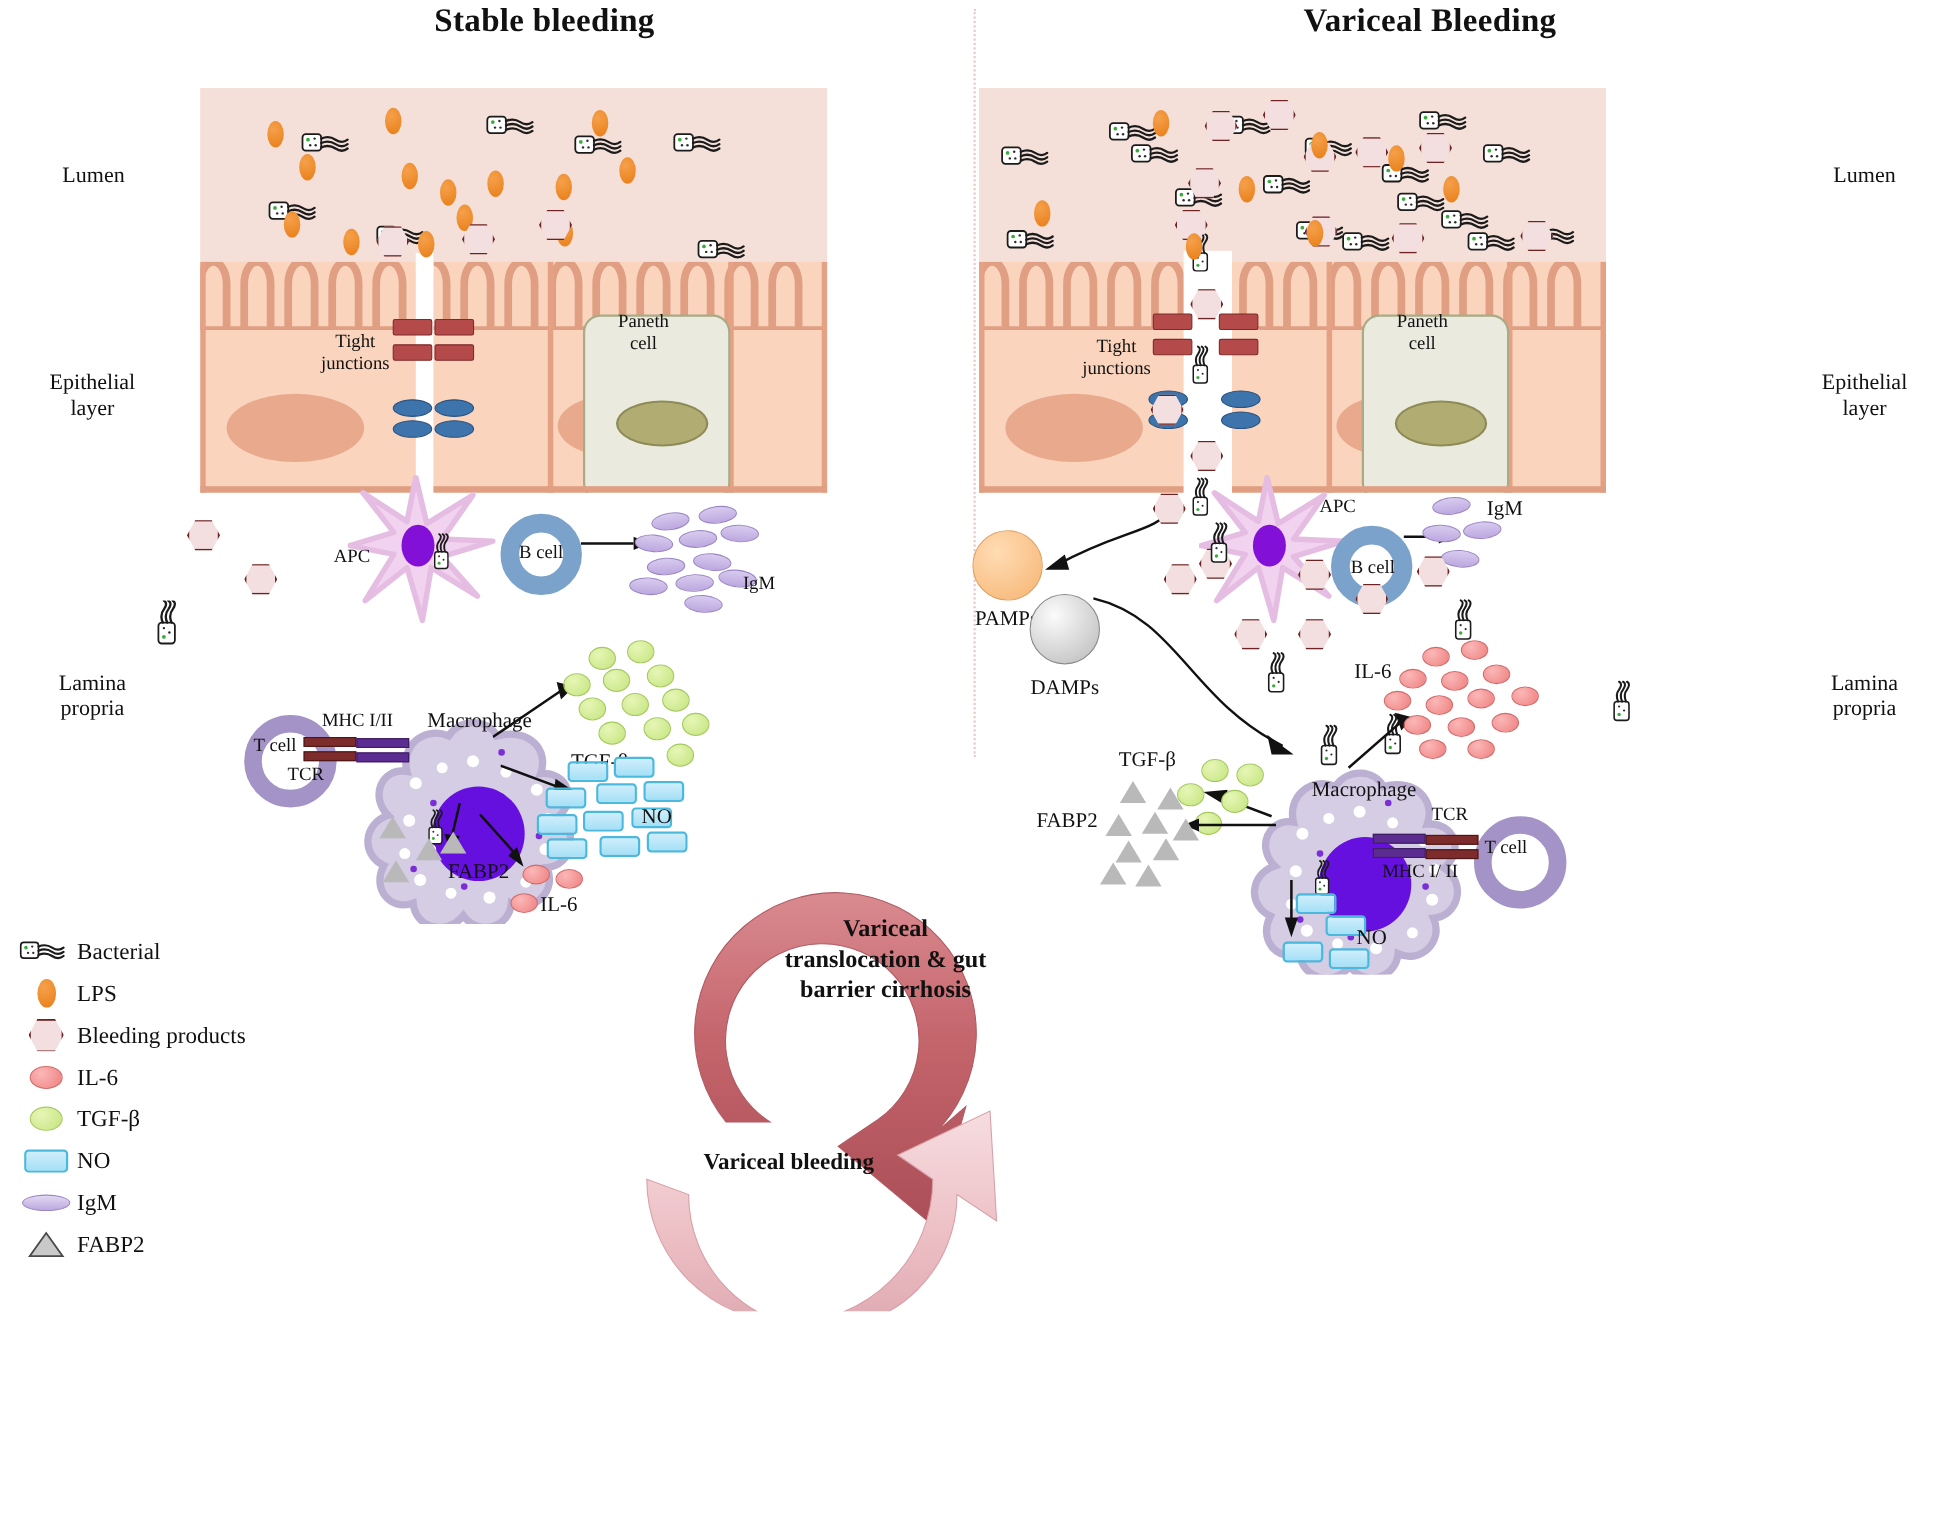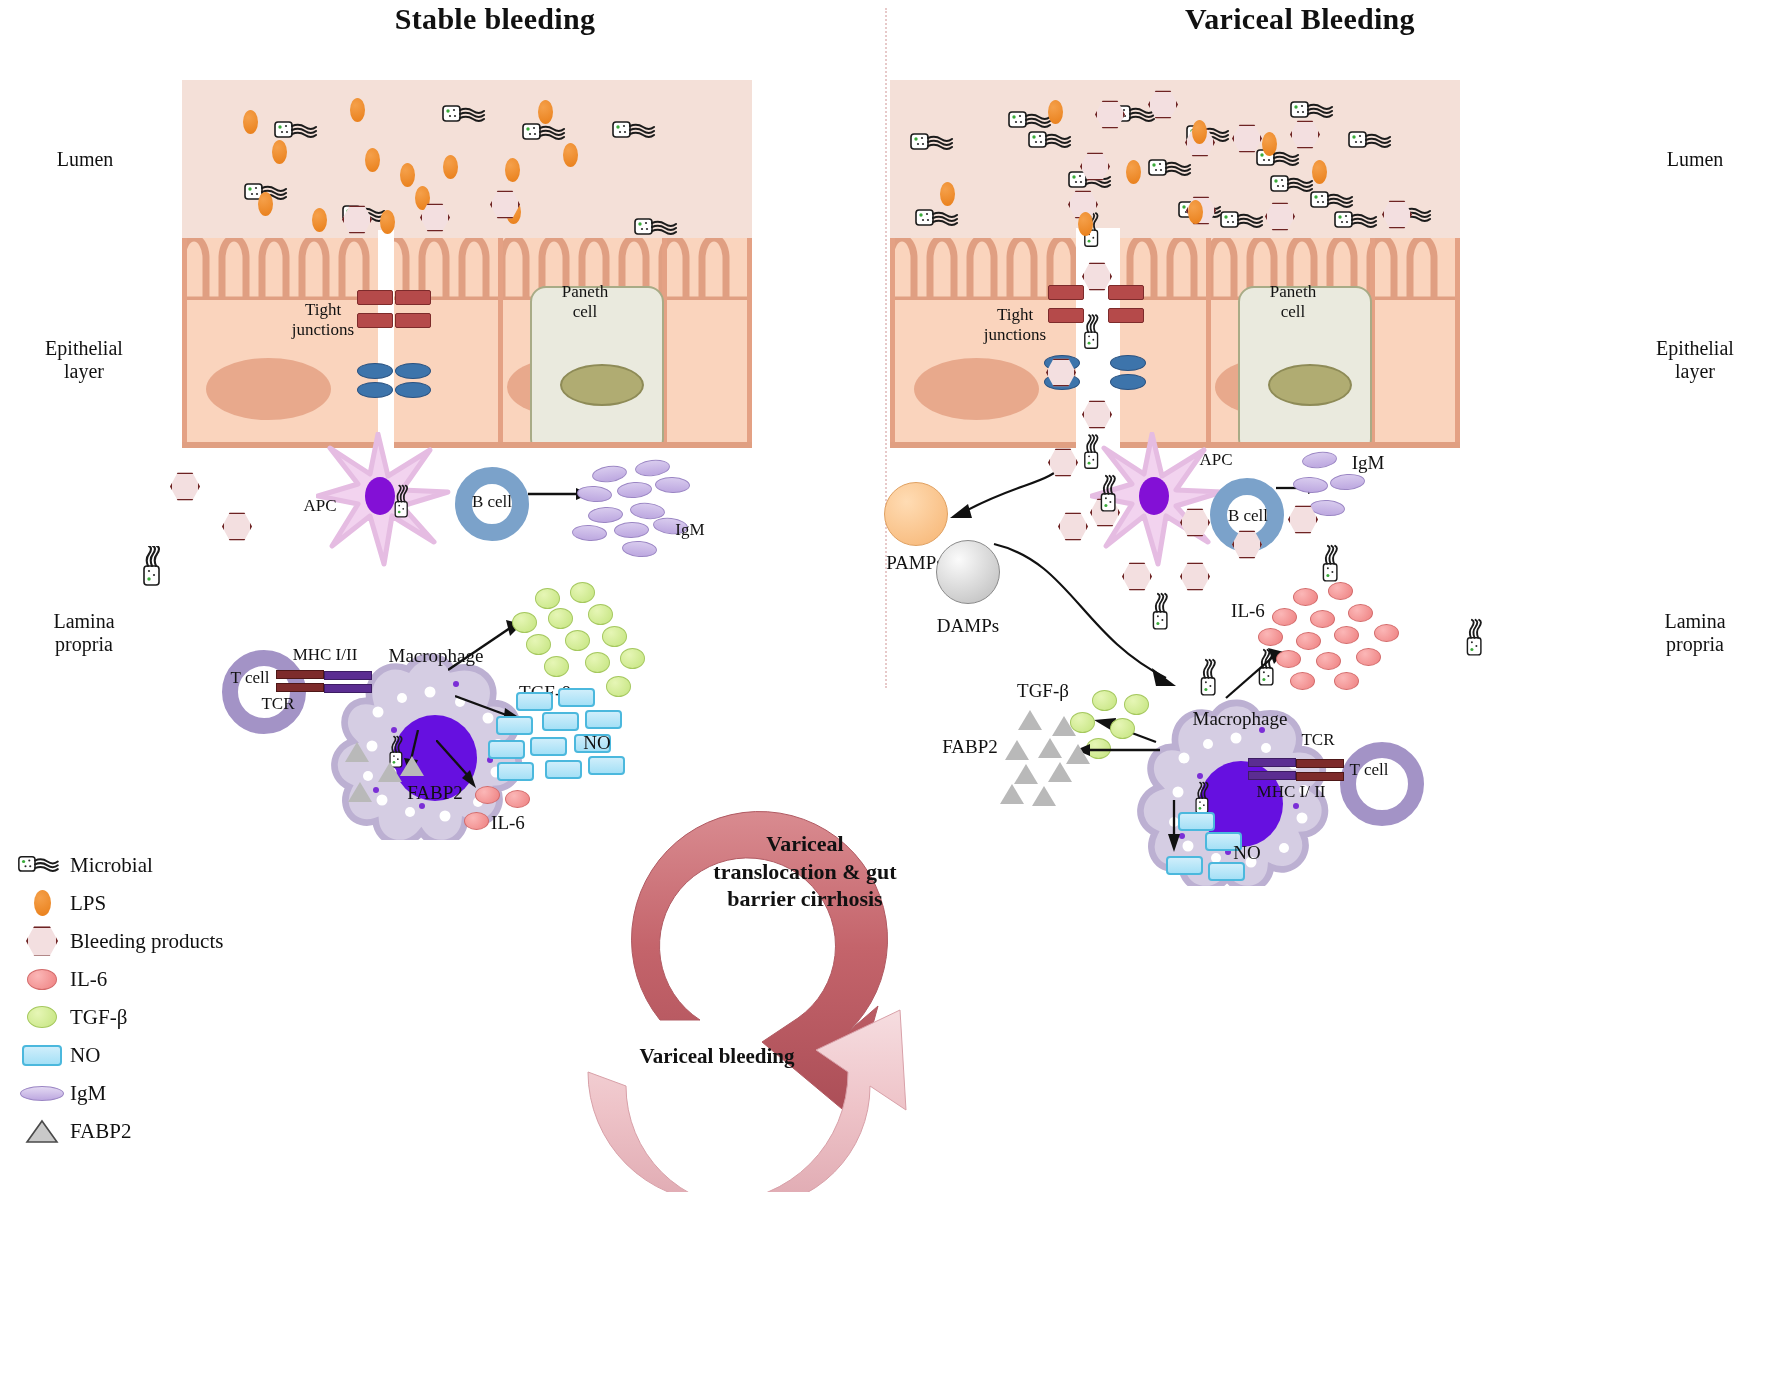--- a/index.html
+++ b/index.html
@@ -612,21 +612,21 @@
 </div>
 
 <div class="legend">
 
   <div class="lgrow">
     <div class="lgico">
       <svg width="52" height="26">
           <use href="#bact" x="2" y="1" transform="scale(0.95)"></use>
         </svg>
     </div>
-    <div class="lgtxt">Microbial</div>
+    <div class="lgtxt">Bacterial</div>
   </div>
 
   <div class="lgrow">
     <div class="lgico">
       <div style="width:17px;height:26px;border-radius:50%;
                   background:radial-gradient(circle at 35% 30%,#f5a04a,#e87d17);"></div>
     </div>
     <div class="lgtxt">LPS</div>
   </div>
 

